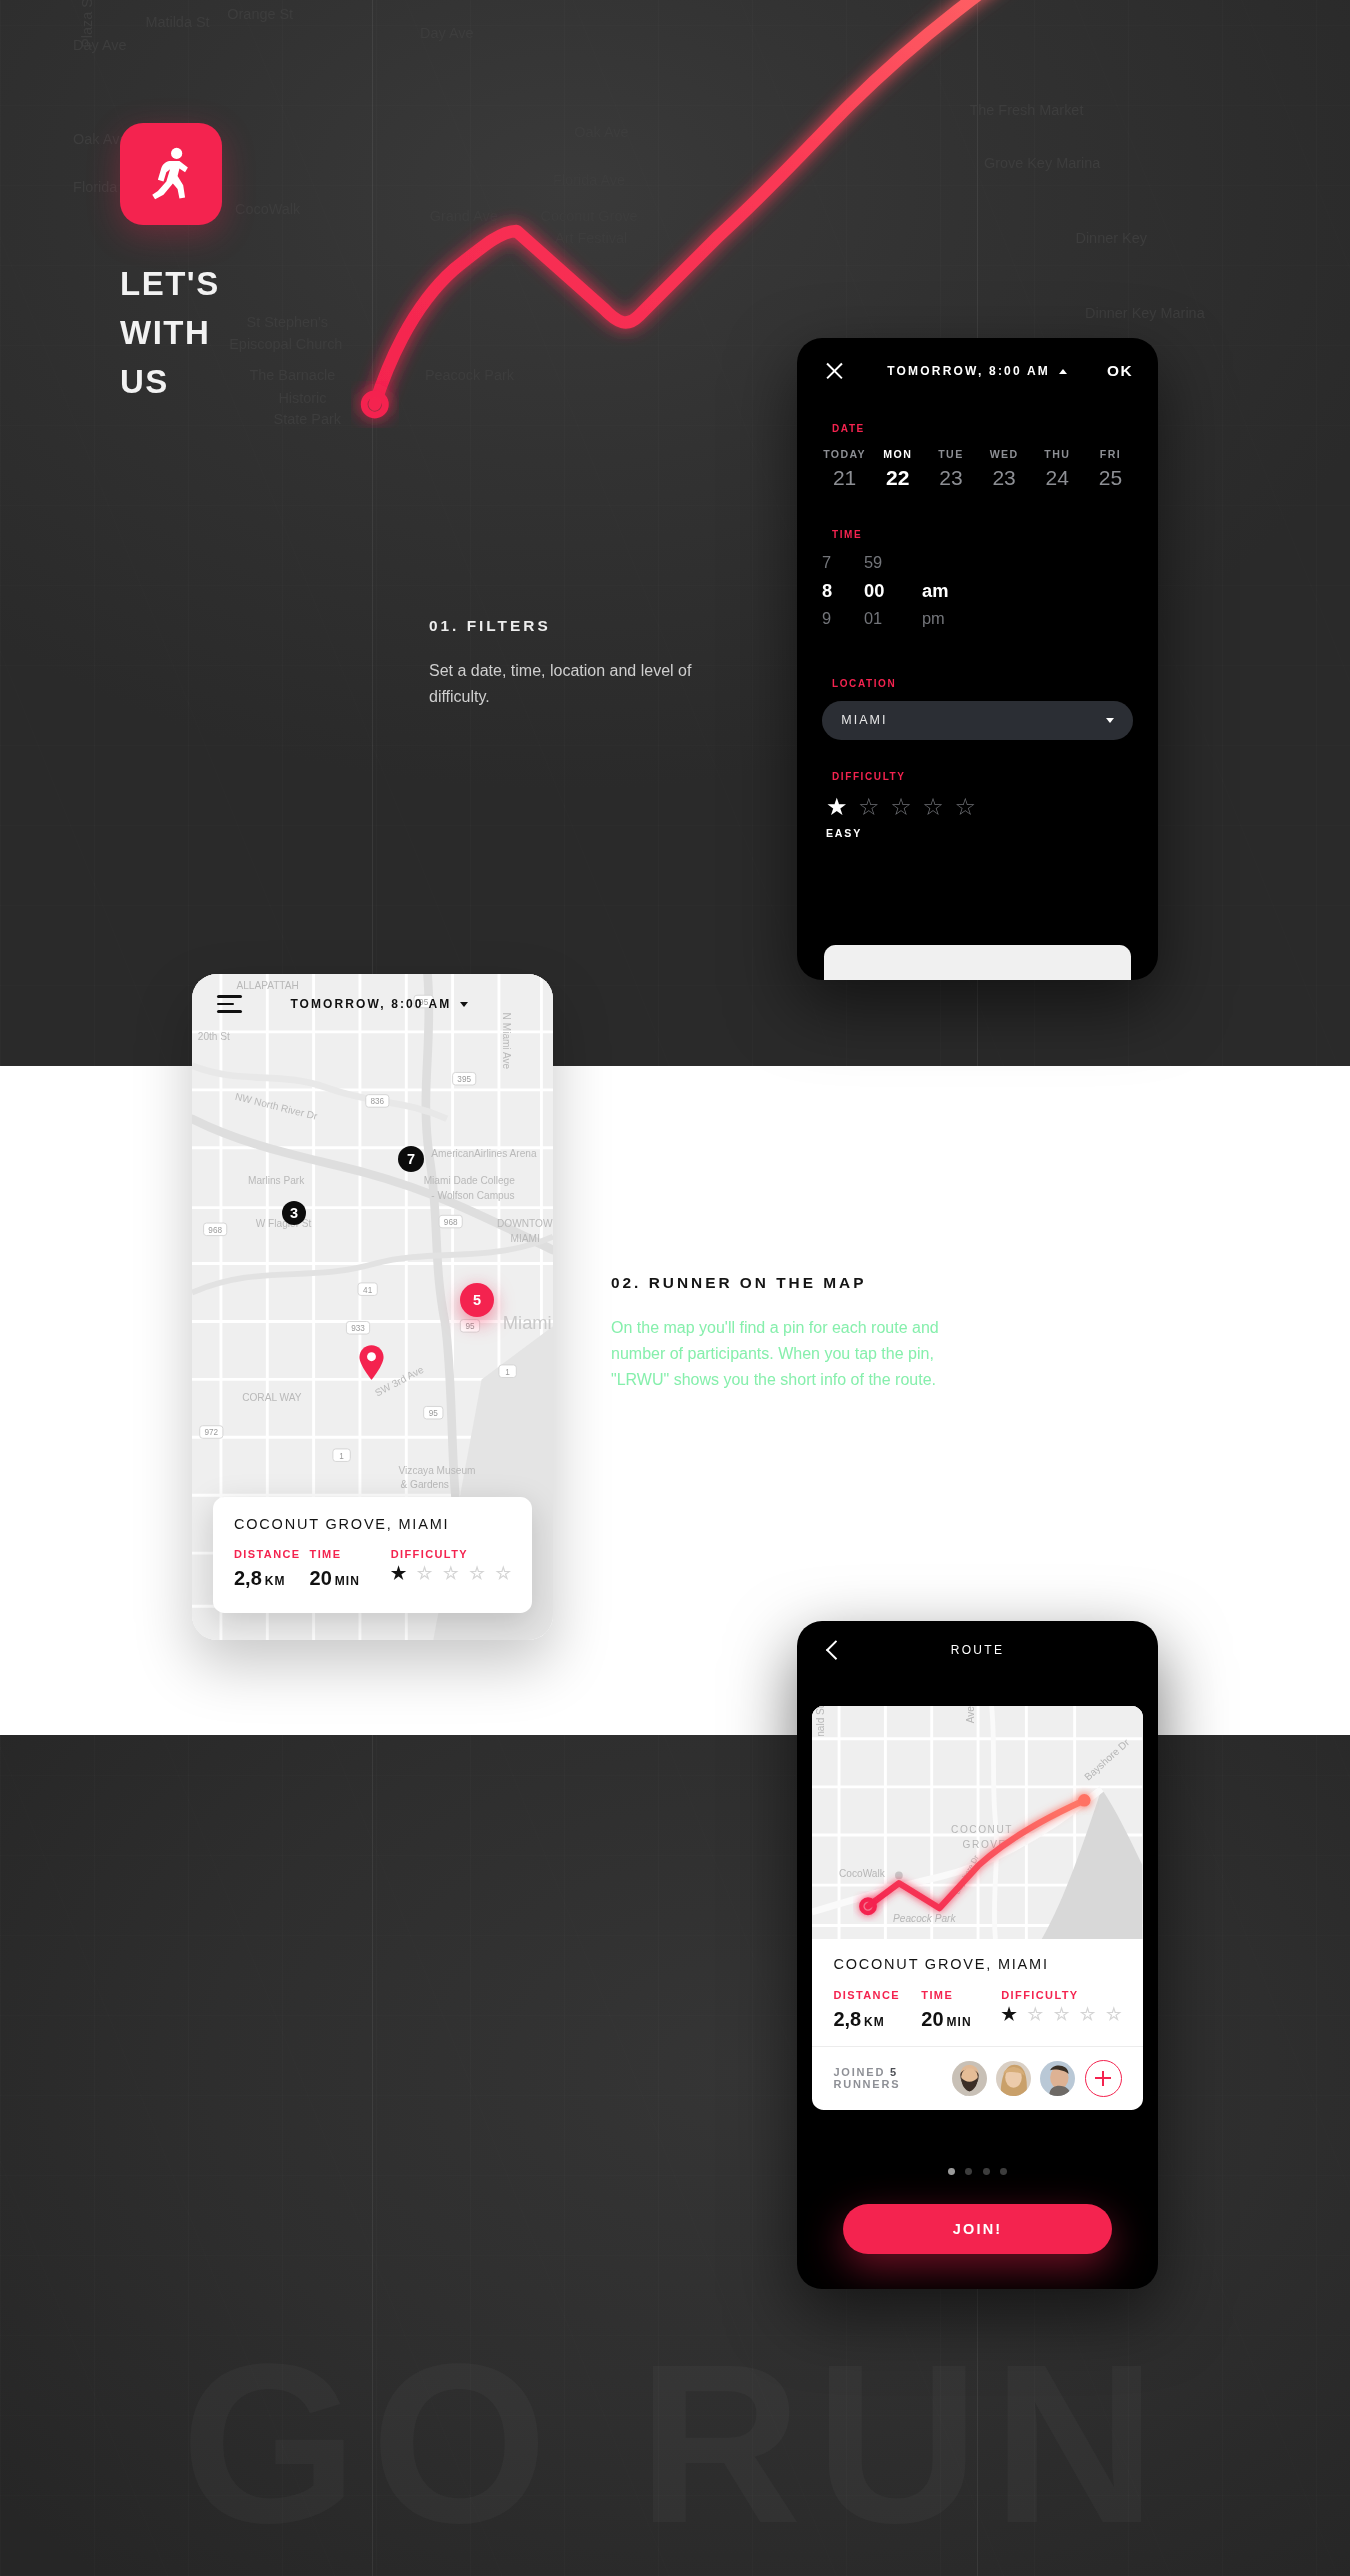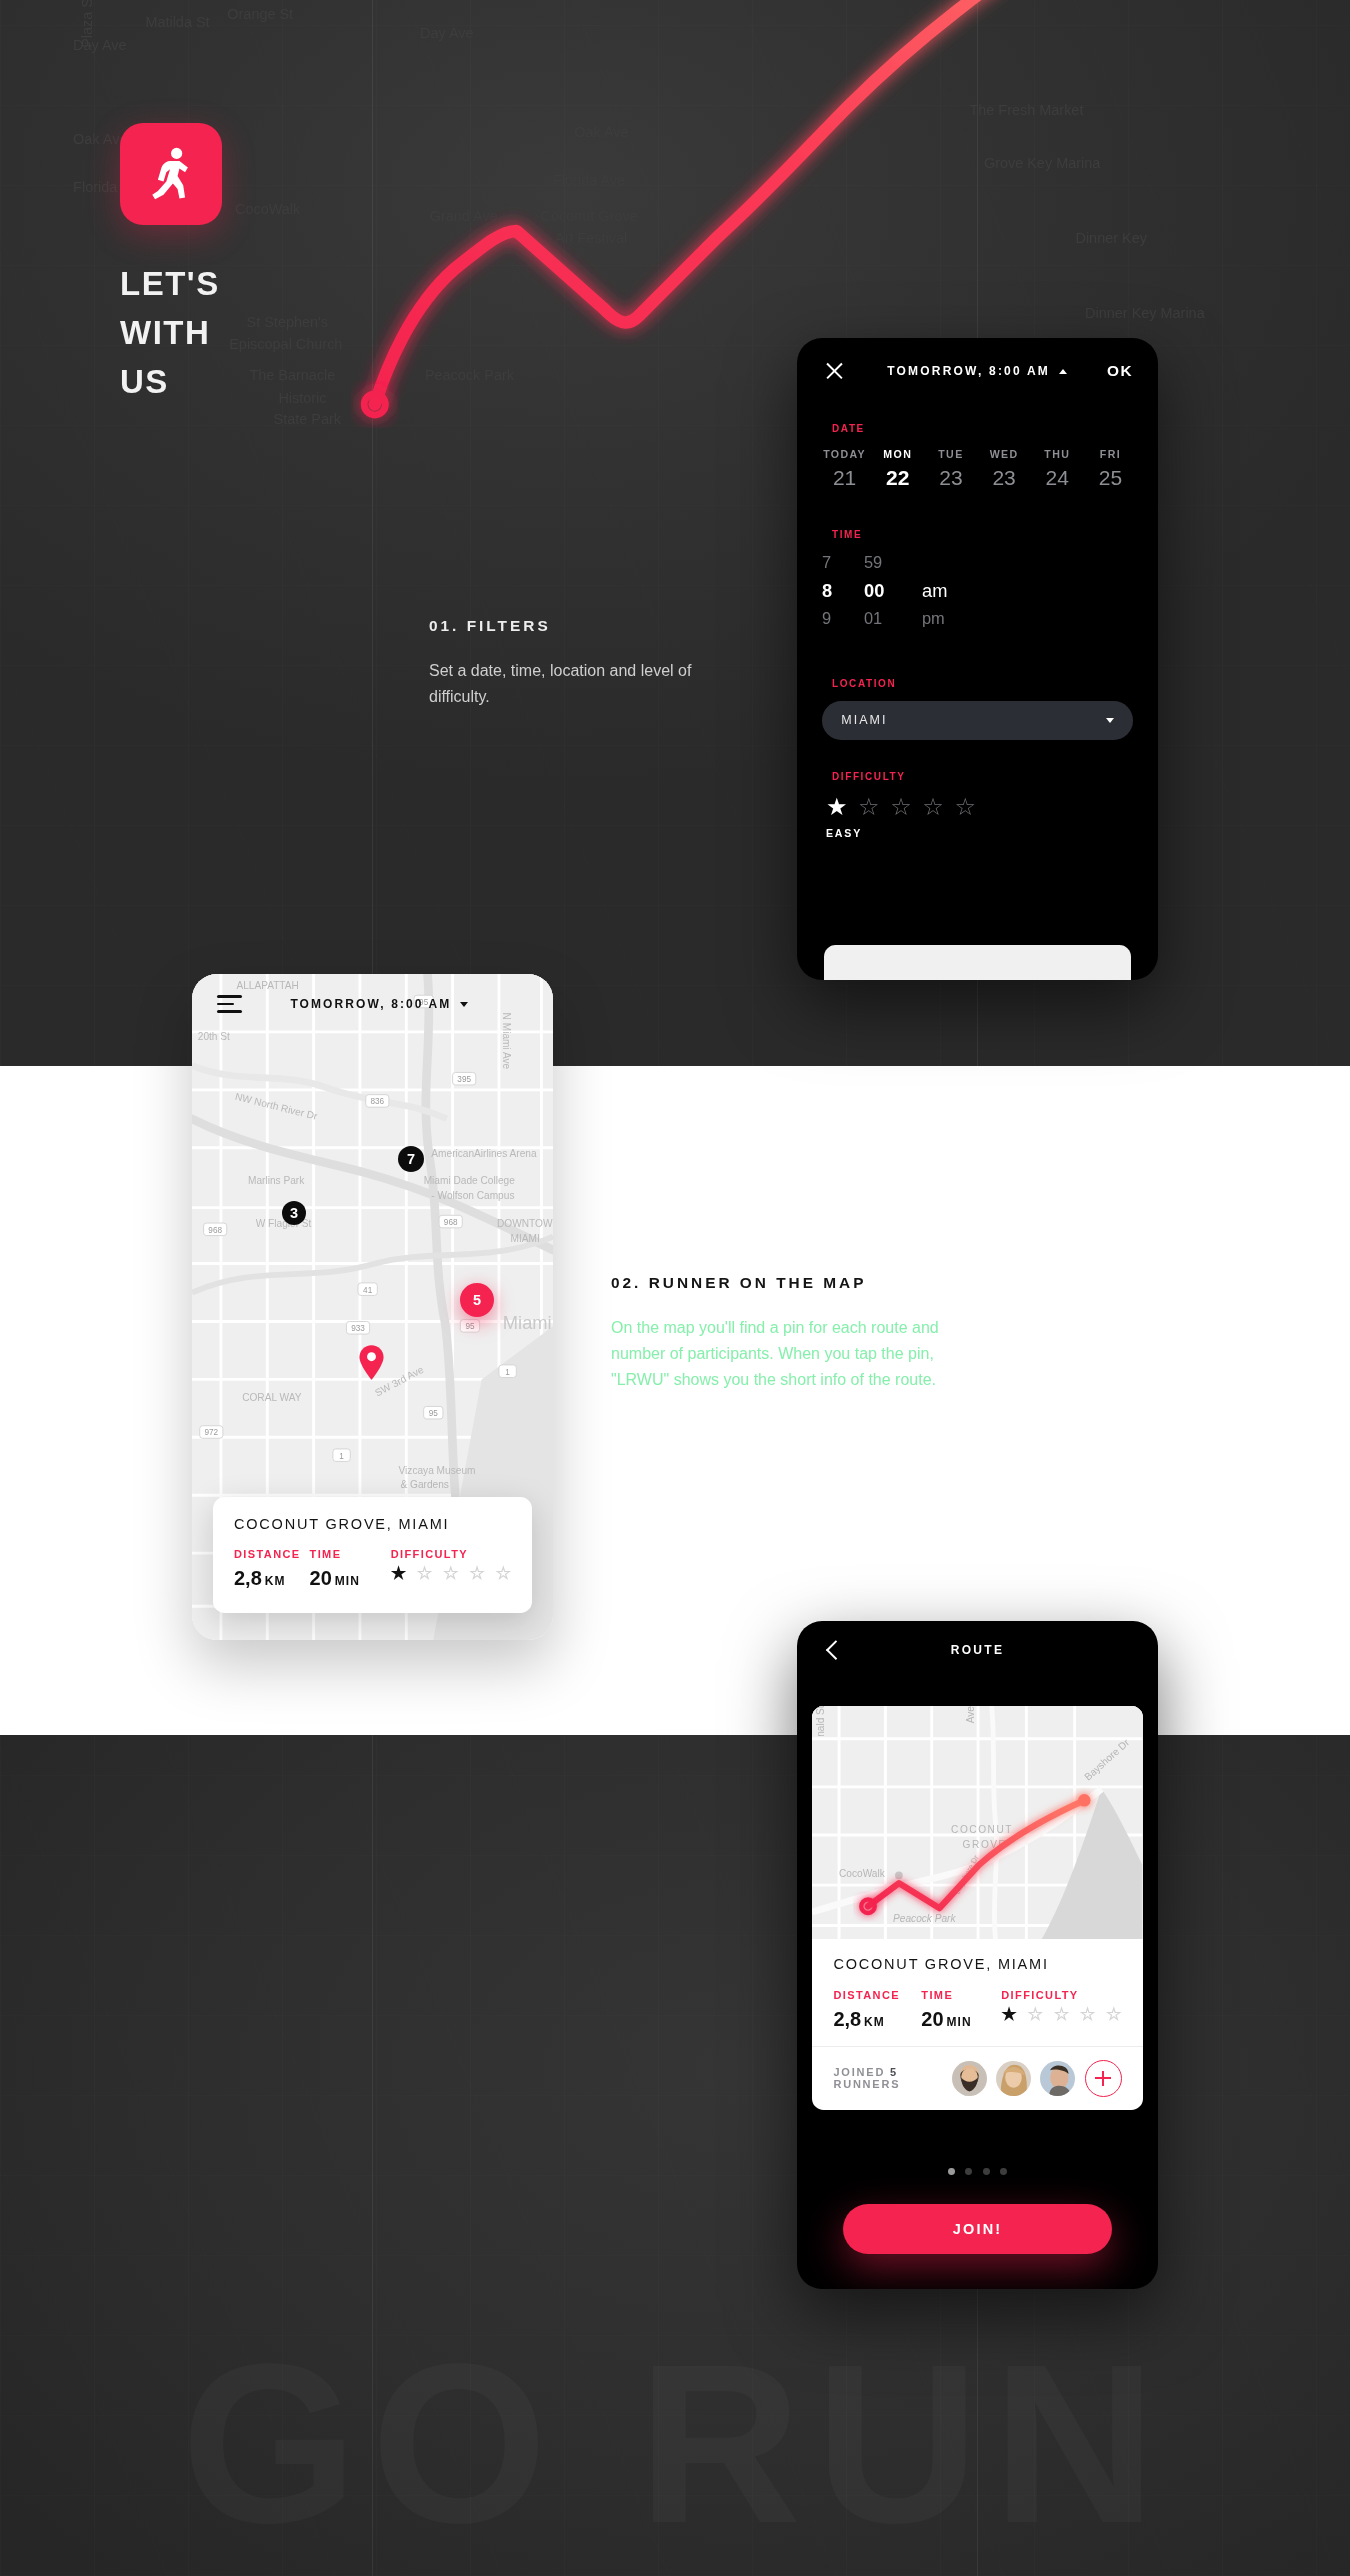--- a/index.html
+++ b/index.html
@@ -86,21 +86,21 @@
   .f-date .dow { font-size:10.6px; letter-spacing:1.4px; color:#8d8f94; font-weight:bold; }
   .f-date .num { font-size:21px; color:#8d8f94; margin-top:5.8px; }
   .f-date.sel .dow { color:#fff; } .f-date.sel .num { color:#fff; font-weight:bold; }
 
   .f-time { padding:9.6px 25px 0 25px; }
   .f-trow { display:flex; gap:0; line-height:1.62; }
   .f-trow .h { width:42px; text-align:left; }
   .f-trow .m { width:58px; }
   .f-trow.dim { color:#73757a; font-size:16.4px; }
   .f-trow.act { color:#fff; font-size:18.3px; font-weight:bold; }
-  .f-trow.act .ap { font-weight:normal; }
+  .f-trow.act .ap { font-weight:bold; }
 
   .f-sel { margin:11.6px 25px 0 25px; height:39px; border-radius:19.3px; background:#2b2e34;
     display:flex; align-items:center; padding:0 19.3px; cursor:pointer; }
   .f-sel span { flex:1; color:#e8e8e8; font-size:12.5px; letter-spacing:2px; }
 
   .stars { display:flex; gap:10.6px; }
   .star { font-size:24px; line-height:1; color:#6f7176; }
   .star.on { color:#ffffff; }
   .f-stars { padding:13.5px 25px 0 29px; }
   .f-easy { padding:7.7px 25px 0 29px; color:#fff; font-size:10.6px; letter-spacing:1.8px;
@@ -141,21 +141,21 @@
   .ic-stat .stars .star { font-size:17.4px; color:#d4d4d4; }
   .ic-stat .stars .star.on { color:#111; }
 
   
   #phone-route { left:797px; top:1621px; width:361px; height:668px; }
   .r-top { height:58px; display:flex; align-items:center; padding:0 25px; }
   .r-back { width:21px; height:21px; position:relative; cursor:pointer; }
   .r-back::before { content:""; position:absolute; left:6.8px; top:3.9px; width:11.6px; height:11.6px;
     border-left:2.3px solid #fff; border-bottom:2.3px solid #fff; transform:rotate(45deg); }
   .r-title { flex:1; text-align:center; color:#fff; font-size:12px; letter-spacing:2.3px;
-    font-weight:bold; margin-left:-21px; }
+    font-weight:normal; margin-left:-21px; }
 
   .r-card { position:absolute; left:15.4px; right:15.4px; top:85px; border-radius:11.6px;
     overflow:hidden; background:#fff; box-shadow:0 15.4px 41px rgba(0,0,0,.45); }
   .r-mapwrap { position:relative; height:233px; background:#efefef; overflow:hidden; }
   .r-body { padding:17.4px 21px 0 21px; }
   .r-joined { margin-top:15.4px; border-top:1px solid #ececec; height:64px; display:flex;
     align-items:center; padding:0 21px; }
   .r-joined .lbl { flex:1; color:#8e9096; font-size:11px; letter-spacing:1.8px; font-weight:bold; }
   .r-joined .lbl b { color:#4d4f55; }
   .av { width:37px; height:37px; border-radius:50%; margin-left:6.8px; overflow:hidden;

